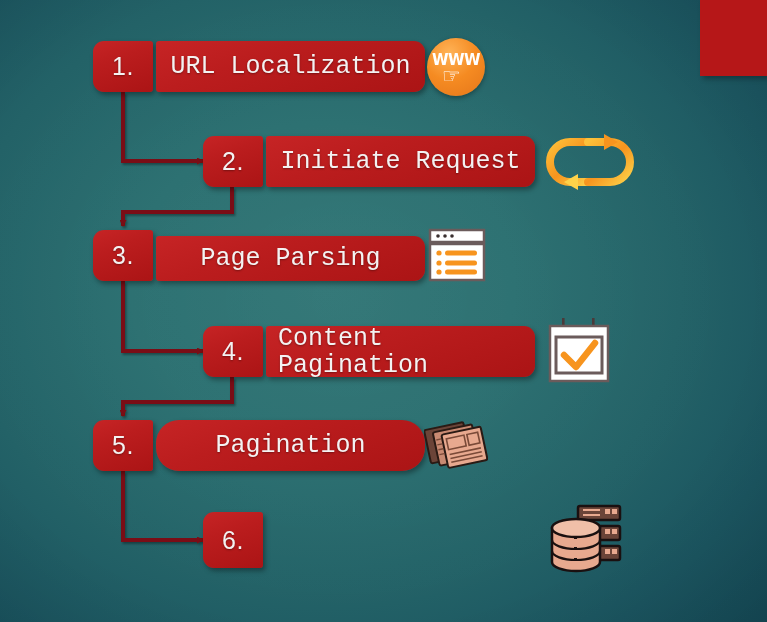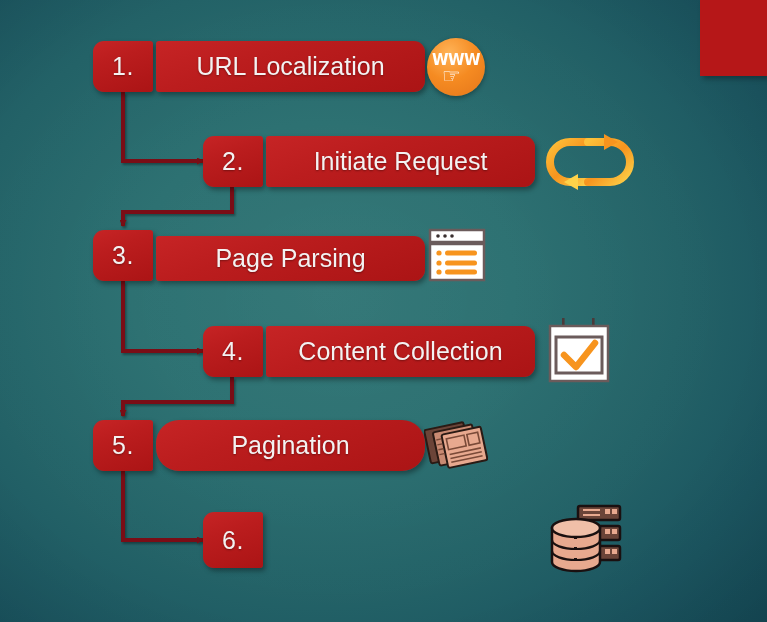--- a/index.html
+++ b/index.html
@@ -67,20 +67,21 @@
     font-weight: 400;
     letter-spacing: 0.5px;
   }
   .label-box {
     margin-left: 3px;
     border-radius: 3px 11px 11px 3px;
     font-size: 25px;
     font-weight: 400;
     padding: 0 12px;
     line-height: 1.08;
+    font-family: Liberation Mono, monospace;
   }
   .label-box.two-line { font-size: 24px; }
 
   .icon-wrap {
     position: absolute;
     z-index: 2;
     display: flex;
     align-items: center;
     justify-content: center;
   }
@@ -192,21 +193,21 @@
       <rect x="17" y="24.5" width="32" height="5" rx="2.5" fill="#f7941e"></rect>
       <circle cx="11" cy="37" r="2.6" fill="#f7941e"></circle>
       <rect x="17" y="34.5" width="32" height="5" rx="2.5" fill="#f7941e"></rect>
       <circle cx="11" cy="46" r="2.6" fill="#f7941e"></circle>
       <rect x="17" y="43.5" width="32" height="5" rx="2.5" fill="#f7941e"></rect>
     </svg>
   </div>
 
   <div class="step" style="left:203px; top:326px; height:51px;">
     <div class="num-box">4.</div>
-    <div class="label-box" style="width:245px;">Content Collection</div>
+    <div class="label-box" style="width:245px;">Content Pagination</div>
   </div>
   <div class="icon-wrap" style="left:546px; top:316px; width:66px; height:70px;">
     <svg width="66" height="70" viewBox="0 0 66 70">
       <rect x="16" y="2" width="2.6" height="12" fill="#4a3a3a"></rect>
       <rect x="46" y="2" width="2.6" height="12" fill="#4a3a3a"></rect>
       <rect x="4" y="10" width="58" height="55" fill="#ffffff" stroke="#6b5b5b" stroke-width="2.5"></rect>
       <rect x="10" y="21" width="46" height="36" fill="#ffffff" stroke="#6b5b5b" stroke-width="3"></rect>
       <path d="M18,39 L30,51 L49,27" fill="none" stroke="#f7941e" stroke-width="6.5" stroke-linecap="round" stroke-linejoin="round"></path>
     </svg>
   </div>

